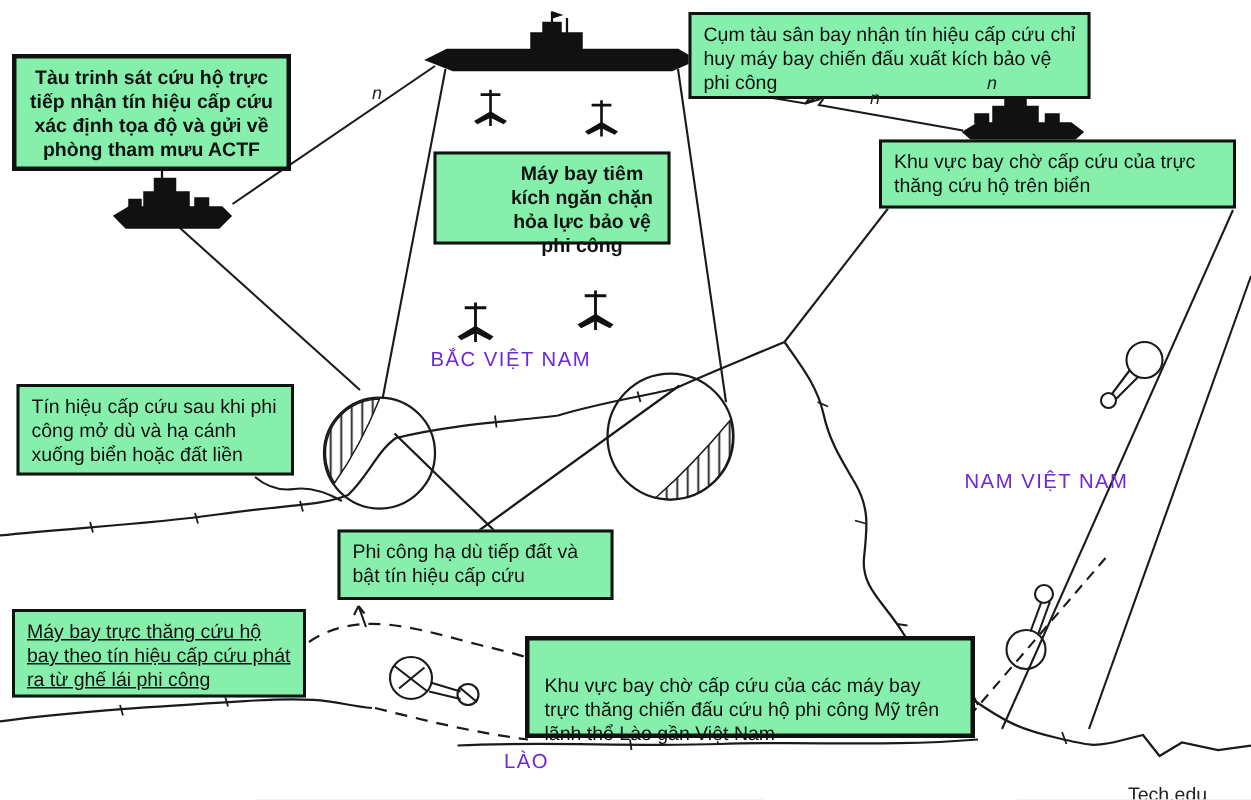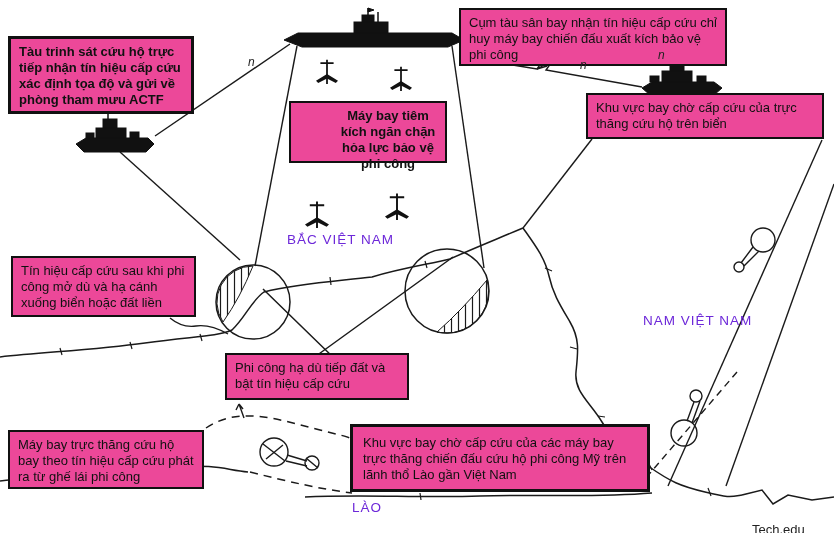--- a/index.html
+++ b/index.html
@@ -2,21 +2,21 @@
 <html><head>
 <meta charset="utf-8">
 <style>
   html,body{margin:0;padding:0;background:#e8e8e8;}
   #stage{
     position:relative;width:834px;height:533px;background:#ffffff;
     font-family:"Liberation Sans",sans-serif;color:#111;overflow:hidden;
   }
   #artwork{position:absolute;left:0;top:0;width:834px;height:533px;}
   .box{
-    position:absolute;background:#ec4899;border:2px solid #111;
+    position:absolute;background:#86efac;border:2px solid #111;
     padding:5px 8px;font-size:13px;line-height:1.22;color:#111;
     box-sizing:border-box;
   }
   .box.thick{border-width:3px;}
   .box.bold{font-weight:bold;}
   .box.center{text-align:center;}
   .maplabel{
     position:absolute;font-size:13.5px;letter-spacing:1px;color:#6d28d9;
     white-space:nowrap;
   }
@@ -133,41 +133,41 @@
       <g>
         <circle cx="274" cy="452" r="14"></circle>
         <path d="M263,444 L285,461 M266,459 L283,445"></path>
         <path d="M287,455 L307,461 M286,461 L307,466"></path>
         <circle cx="312" cy="463" r="7"></circle>
         <path d="M306,458 L318,468"></path>
       </g>
     </g>
   </svg>
 
-  <div class="box thick bold" style="left:8px;top:36px;width:186px;height:78px;">Tàu trinh sát cứu hộ trực tiếp nhận tín hiệu cấp cứu xác định tọa độ và gửi về phòng tham mưu ACTF</div>
+  <div class="box thick bold" style="left:8px;top:36px;width:186px;height:78px;text-align:center;">Tàu trinh sát cứu hộ trực tiếp nhận tín hiệu cấp cứu xác định tọa độ và gửi về phòng tham mưu ACTF</div>
 
   <div class="box" style="left:459px;top:8px;width:268px;height:58px;">Cụm tàu sân bay nhận tín hiệu cấp cứu chỉ huy máy bay chiến đấu xuất kích bảo vệ phi công</div>
 
   <div class="box" style="left:586px;top:93px;width:238px;height:46px;">Khu vực bay chờ cấp cứu của trực thăng cứu hộ trên biển</div>
 
   <div class="box bold center" style="left:289px;top:101px;width:158px;height:62px;border-width:2.5px;padding-left:48px;">Máy bay tiêm kích ngăn chặn hỏa lực bảo vệ phi công</div>
 
   <div class="box" style="left:11px;top:256px;width:185px;height:61px;">Tín hiệu cấp cứu sau khi phi công mở dù và hạ cánh xuống biển hoặc đất liền</div>
 
   <div class="box" style="left:225px;top:353px;width:184px;height:47px;">Phi công hạ dù tiếp đất và bật tín hiệu cấp cứu</div>
 
-  <div class="box" style="left:8px;top:430px;width:196px;height:59px;">Máy bay trực thăng cứu hộ bay theo tín hiệu cấp cứu phát ra từ ghế lái phi công</div>
+  <div class="box" style="left:8px;top:406px;width:196px;height:59px;text-decoration:underline;">Máy bay trực thăng cứu hộ bay theo tín hiệu cấp cứu phát ra từ ghế lái phi công</div>
 
-  <div class="box thick" style="left:350px;top:424px;width:300px;height:68px;padding:8px 10px;">Khu vực bay chờ cấp cứu của các máy bay trực thăng chiến đấu cứu hộ phi công Mỹ trên lãnh thổ Lào gần Việt Nam</div>
+  <div class="box thick" style="left:350px;top:424px;width:300px;height:68px;padding:22px 10px;">Khu vực bay chờ cấp cứu của các máy bay trực thăng chiến đấu cứu hộ phi công Mỹ trên lãnh thổ Lào gần Việt Nam</div>
 
   <div class="maplabel" style="left:287px;top:232px;">BẮC VIỆT NAM</div>
 
   <div class="maplabel" style="left:643px;top:313px;">NAM VIỆT NAM</div>
 
-  <div class="maplabel" style="left:352px;top:500px;">LÀO</div>
+  <div class="maplabel" style="left:336px;top:500px;">LÀO</div>
 
   <div class="watermark" style="left:752px;top:510px;margin-top:12px;">Tech.edu</div>
 
   <div class="sig" style="left:248px;top:55px;">n</div>
   <div class="sig" style="left:580px;top:58px;">n</div>
   <div class="sig" style="left:658px;top:48px;">n</div>
 
 </div>
 
 </body></html>

